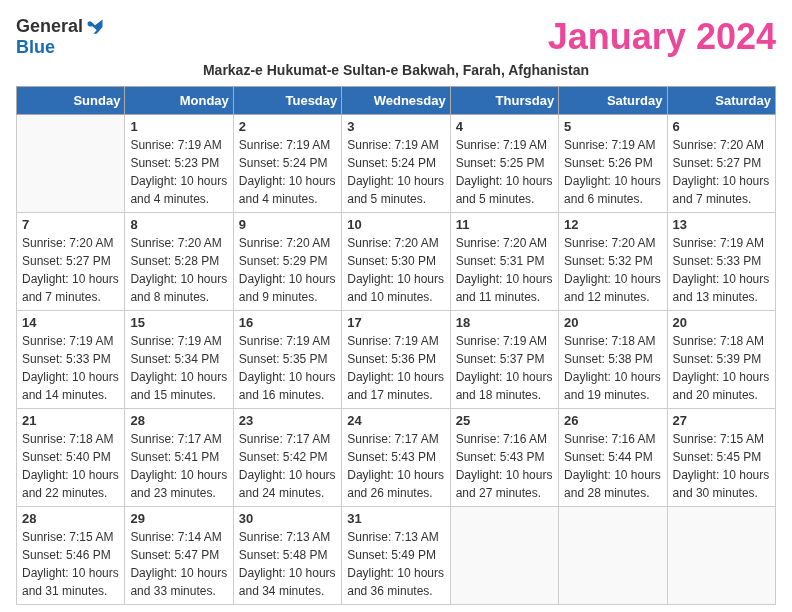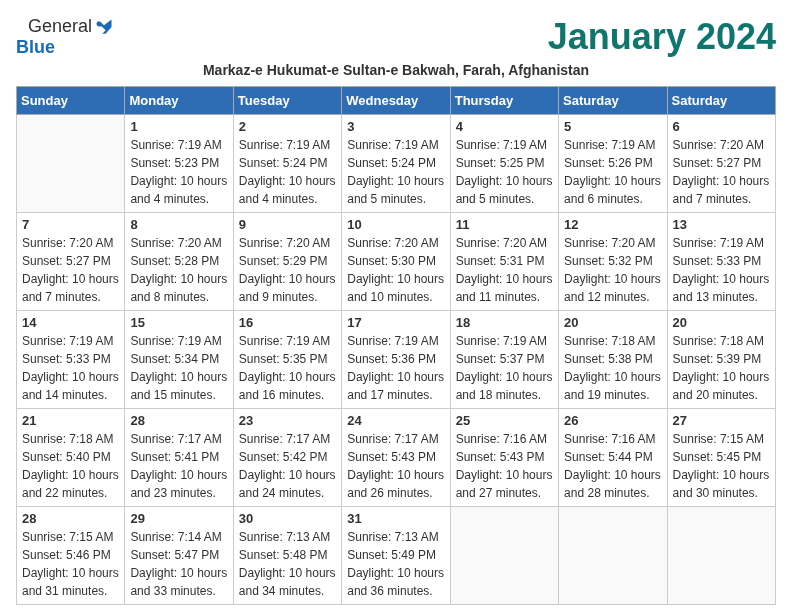--- a/index.html
+++ b/index.html
@@ -20,59 +20,58 @@
       display: flex;
       flex-direction: column;
       align-items: flex-start;
     }
     .logo-text {
       display: flex;
       align-items: center;
     }
     .logo-general {
       font-size: 18px;
-      font-weight: normal;
-      color: #333;
-      margin-left: 12px;
+      font-weight: bold;
+      color: #333;
     }
     .logo-blue {
       font-size: 18px;
       font-weight: bold;
       color: #1a6bb5;
     }
     .logo-icon {
       width: 20px;
       height: 20px;
       margin-left: 2px;
     }
     .month-title {
       font-size: 36px;
       font-weight: bold;
-      color: #0f766e;
+      color: #ec4899;
       text-align: right;
     }
     .subtitle {
       font-size: 14px;
       color: #333;
       text-align: center;
       margin-bottom: 8px;
       font-weight: bold;
     }
     table {
       width: 100%;
       border-collapse: collapse;
       table-layout: fixed;
     }
     th {
       background-color: #2e6db4;
       color: #fff;
       font-size: 13px;
       font-weight: bold;
       padding: 6px 4px;
-      text-align: left;
+      text-align: right;
       border: 1px solid #aaa;
     }
     td {
       border: 1px solid #ccc;
       vertical-align: top;
       padding: 4px 5px;
       font-size: 10.5px;
       color: #333;
       height: 90px;
       background: #fff;

